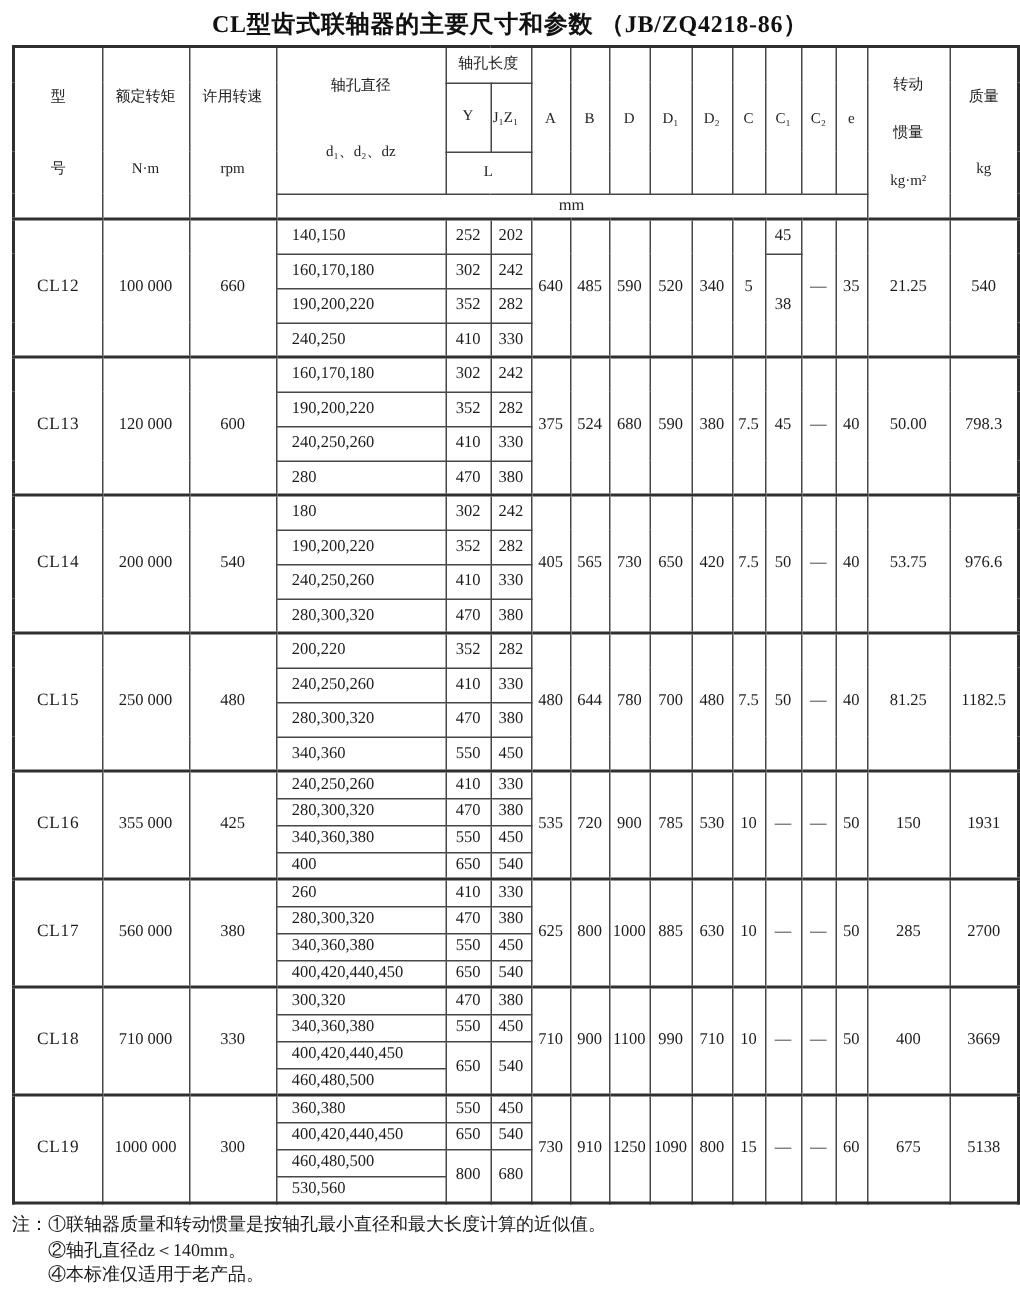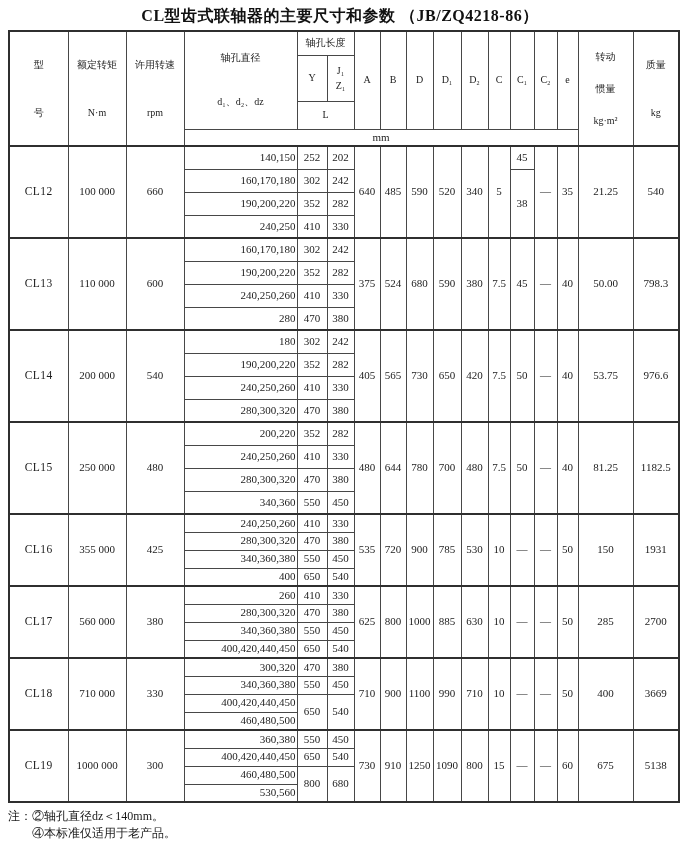--- a/index.html
+++ b/index.html
@@ -42,25 +42,25 @@
   thead tr.h2 { height: 46px; }
   thead tr.h3 { height: 28px; }
   thead tr.h4 { height: 17px; margin-left: 19px; }
   thead tr.h4 th { font-size: 11px; }
   .vstack {
     display: flex; flex-direction: column;
     justify-content: space-around; align-items: center;
     height: 88px;
   }
   .vstack.tall { height: 96px; }
-  .j1z1 { display: flex; flex-direction: column; align-items: center; line-height: 1.5; }
+  .j1z1 { display: flex; align-items: center; line-height: 1.5; }
   tbody tr.tall { height: 23px; }
   tbody tr.short { height: 18px; }
   tbody tr.group-start td { border-top: 2px solid #2f2f2f; }
-  td.c-bore { text-align: right; padding-left: 10px; font-family: Liberation Serif, serif; }
+  td.c-bore { text-align: left; padding-left: 10px; font-family: Liberation Serif, serif; }
   td.c-model { font-size: 11.5px; letter-spacing: 0.5px; margin-top: 44px; }
   .notes {
     margin: 5px 8px 0 8px;
     font-size: 12px;
     line-height: 1.38;
     display: flex;
     color: #1a1a1a;
   }
   .note-label { white-space: nowrap; }
   .note-item { white-space: nowrap; }
@@ -189,21 +189,21 @@
           <td rowspan="1">352</td>
           <td rowspan="1">282</td>
         </tr>
         <tr class="tall">
           <td class="c-bore">240,250</td>
           <td rowspan="1">410</td>
           <td rowspan="1">330</td>
         </tr>
         <tr class="tall group-start">
           <td rowspan="4" class="c-model">CL13</td>
-          <td rowspan="4">110 000</td>
+          <td rowspan="4">120 000</td>
           <td rowspan="4">600</td>
           <td class="c-bore">160,170,180</td>
           <td rowspan="1">302</td>
           <td rowspan="1">242</td>
           <td rowspan="4">375</td>
           <td rowspan="4">524</td>
           <td rowspan="4">680</td>
           <td rowspan="4">590</td>
           <td rowspan="4">380</td>
           <td rowspan="4">7.5</td>
@@ -427,18 +427,19 @@
         </tr>
         <tr class="short">
           <td class="c-bore">530,560</td>
         </tr>
       </tbody>
   </table>
 
   <div class="notes">
     <span class="note-label">注：</span>
     <div>
+      <div class="note-item">①联轴器质量和转动惯量是按轴孔最小直径和最大长度计算的近似值。</div>
       <div class="note-item">②轴孔直径dz＜140mm。</div>
       <div class="note-item">④本标准仅适用于老产品。</div>
     </div>
   </div>
 
 </div>
 
 </body></html>

